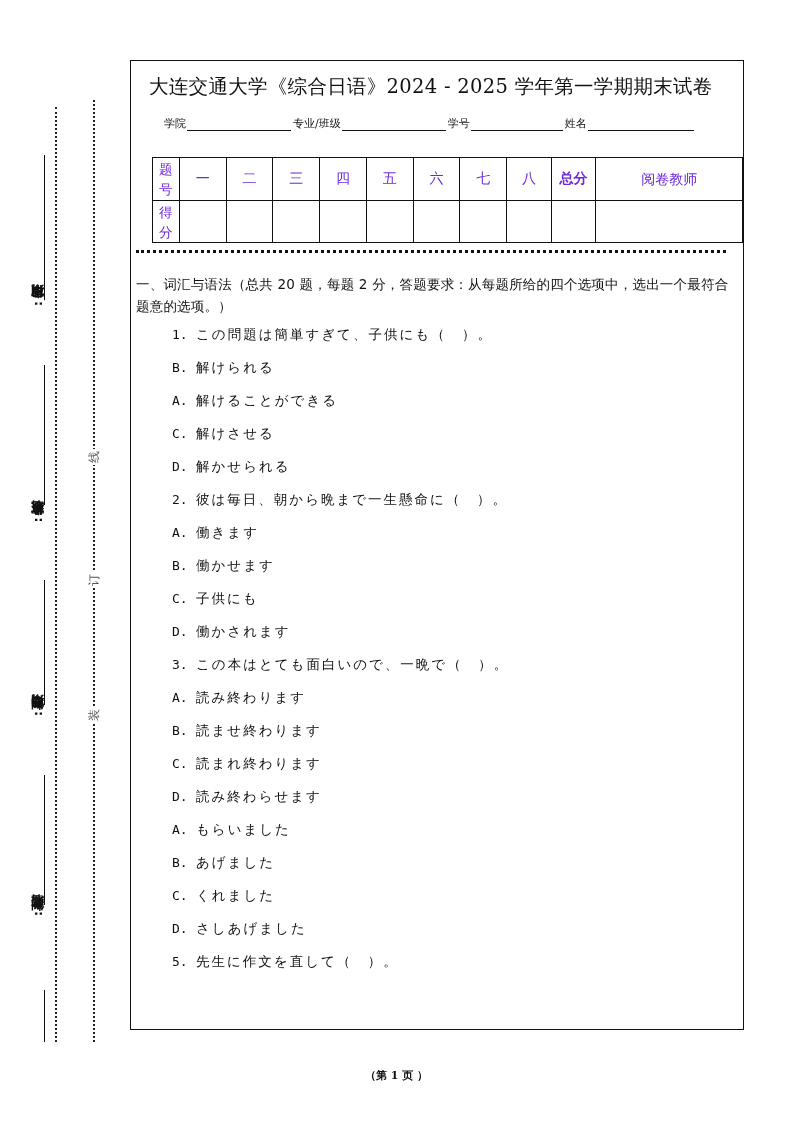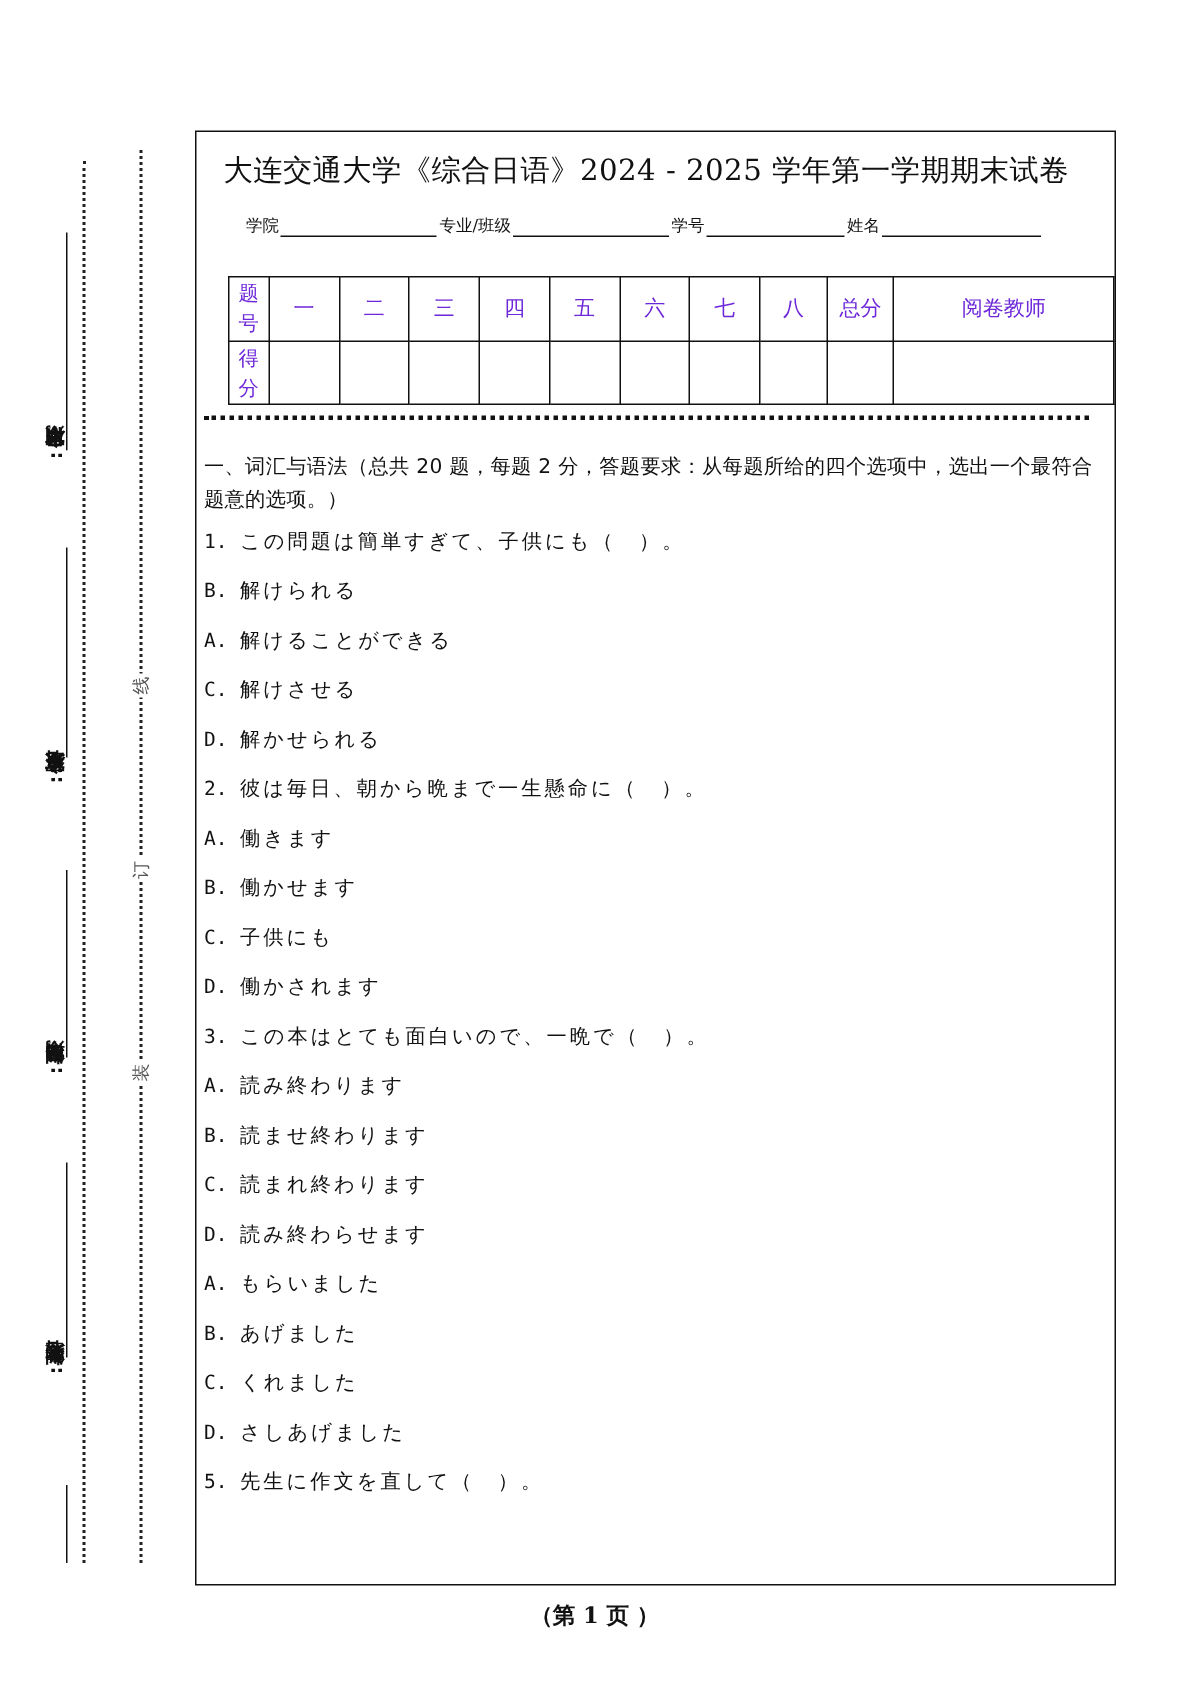--- a/index.html
+++ b/index.html
@@ -10,39 +10,39 @@
   .dots-a { left:55px; top:107px; height:935px; }
   .dots-b { left:93px; top:100px; height:942px; }
   .sig-line { position:absolute; left:44px; width:0; border-left:1px solid #111; }
   .vlabel { position:absolute; left:28px; width:20px; writing-mode:vertical-rl; transform:rotate(180deg);
             font-family:"DejaVu Sans", sans-serif; font-weight:bold; font-size:13px; line-height:20px;
             background:#fff; text-align:center; letter-spacing:1px; }
   .bind-char { position:absolute; left:86px; width:16px; font-size:12px; color:#555; background:#fff;
                transform:rotate(-90deg); text-align:center; line-height:14px; }
 
   
-  .frame { position:absolute; left:130px; top:87px; width:614px; height:970px; border:1px solid #111; box-sizing:border-box; }
+  .frame { position:absolute; left:130px; top:60px; width:614px; height:970px; border:1px solid #111; box-sizing:border-box; }
   .title { position:absolute; left:18px; top:12px; font-size:19.5px; letter-spacing:0.3px; white-space:nowrap; }
   .info-row { position:absolute; left:33px; top:55px; font-size:11px; white-space:nowrap; display:flex; align-items:flex-end; }
   .info-row .lbl { margin-right:1px; }
   .info-row .blank { display:inline-block; border-bottom:1px solid #111; height:11px; margin-right:2px; }
 
   table.score { position:absolute; left:21px; top:96px; border-collapse:collapse; font-size:14px; font-family:"DejaVu Sans", sans-serif; color:#6d28d9; }
   table.score td { border:1px solid #111; text-align:center; vertical-align:middle; padding:0; }
   table.score tr.r1 td { height:42px; }
   table.score tr.r2 td { height:41px; }
   table.score td.hdr { width:27px; line-height:20px; font-size:13.5px; }
   .score-sep { position:absolute; left:5px; top:189px; width:590px; border-top:3px dotted #111; }
 
   .content { position:absolute; left:5px; top:212px; width:600px; font-family:"DejaVu Sans", sans-serif; }
   .section-title { font-size:13.5px; line-height:22px; margin-bottom:8px; letter-spacing:0.2px; }
-  .line { font-size:13.5px; height:33px; line-height:18px; white-space:nowrap; letter-spacing:2px; }
+  .line { font-size:13.5px; height:33px; line-height:18px; white-space:nowrap; letter-spacing:2px;margin-left:36px; }
   .line .num { display:inline-block; width:24px; letter-spacing:0; font-family:"DejaVu Sans Mono", monospace; font-size:13px; }
 
-  .footer { position:absolute; left:0; width:793px; top:1068px; text-align:center; font-family:"DejaVu Serif", serif; font-weight:bold; font-size:15px; }
+  .footer { position:absolute; left:0; width:793px; top:1068px; text-align:center; font-family:"DejaVu Serif", serif; font-weight:bold; font-size:11px; }
 </style>
 </head>
 <body>
 
 <div class="bind-dots dots-a"></div>
 <div class="bind-dots dots-b"></div>
 
 <div class="sig-line" style="top:155px;height:147px;"></div>
 <div class="sig-line" style="top:365px;height:140px;"></div>
 <div class="sig-line" style="top:580px;height:125px;"></div>
@@ -77,21 +77,21 @@
         <tr class="r1">
       <td class="hdr">题号</td>
       <td style="width:50px;">一</td>
       <td style="width:49px;">二</td>
       <td style="width:50px;">三</td>
       <td style="width:49px;">四</td>
       <td style="width:50px;">五</td>
       <td style="width:49px;">六</td>
       <td style="width:50px;">七</td>
       <td style="width:47px;">八</td>
-      <td style="width:47px;">总分</td>
+      <td style="width:47px;font-weight:bold;">总分</td>
       <td style="width:94px;line-height:20px;padding:0 30px;margin-top:40px;">阅卷教师</td>
     </tr>
     <tr class="r2">
       <td class="hdr">得分</td>
       <td></td>
       <td></td>
       <td></td>
       <td></td>
       <td></td>
       <td></td>

